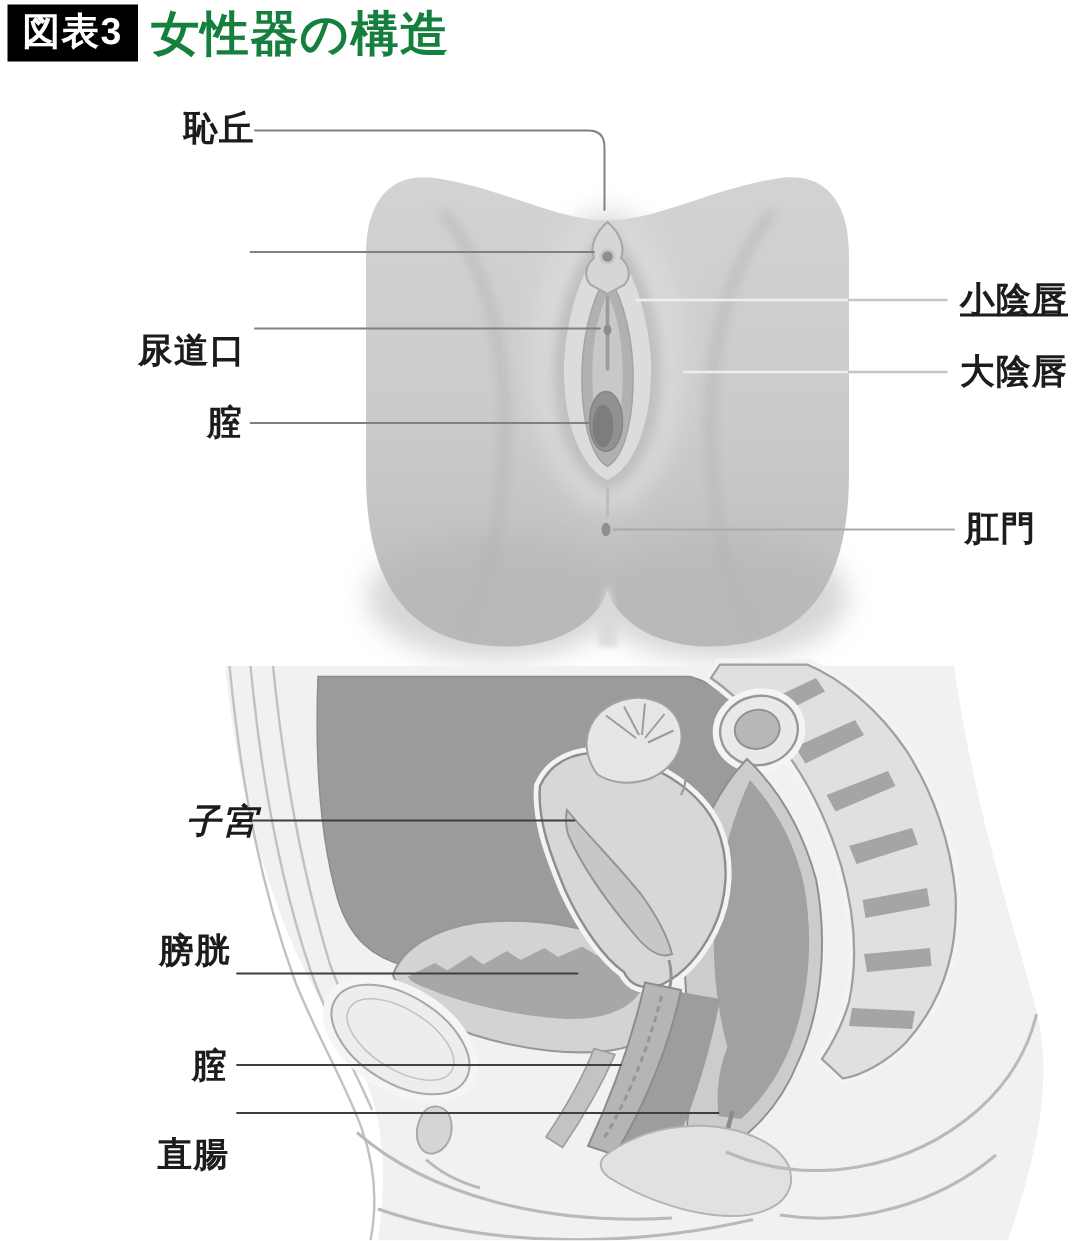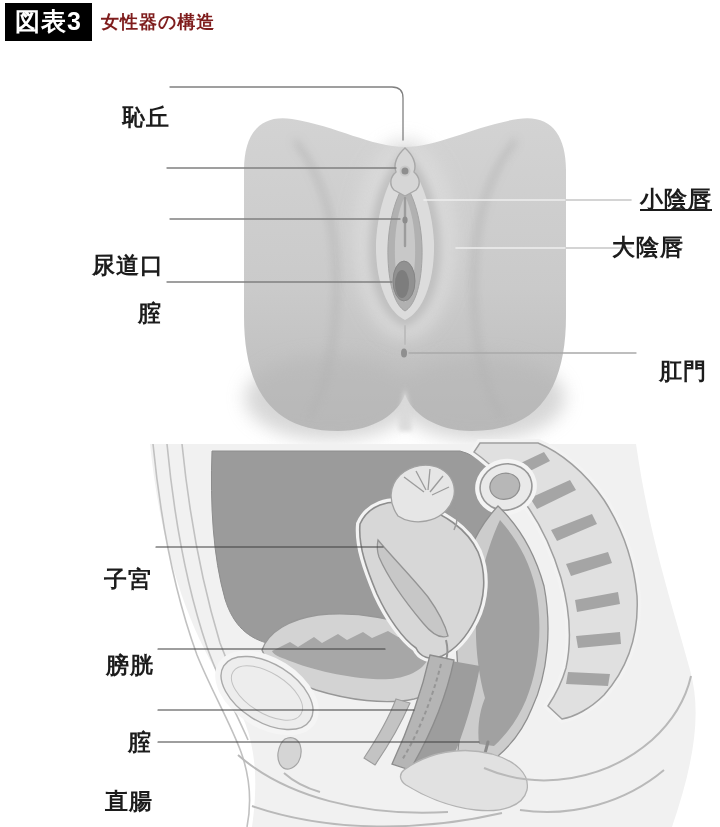--- a/index.html
+++ b/index.html
@@ -1,26 +1,26 @@
 <!DOCTYPE html>
 <html><head>
 <meta charset="utf-8">
 <style>
   html,body{margin:0;padding:0;background:#fff;}
   .page{position:relative;width:720px;height:827px;background:#ffffff;overflow:hidden;
         font-family:"Liberation Sans","DejaVu Sans",sans-serif;border-radius:10px;}
   .hdr{position:absolute;left:5px;top:3px;display:flex;align-items:center;gap:9px;}
   .fig-tag{background:#000;color:#fff;font-weight:700;font-size:25px;line-height:1;
            padding:6px 10px 7px 10px;letter-spacing:1px;}
-  .ttl{font-size:18px;font-weight:800;color:#7f1d1d;letter-spacing:1px;line-height:1;}
+  .ttl{font-size:32px;font-weight:800;color:#15803d;letter-spacing:1px;line-height:1;}
   svg.art{position:absolute;left:0;top:0;}
   .lbl{position:absolute;font-size:23px;font-weight:600;color:#1c1c1c;line-height:1;
        white-space:nowrap;letter-spacing:1px;}
   .lbl.small{font-size:19px;letter-spacing:0;}
-  .ra{text-align:left;margin-top:32px;}
+  .ra{text-align:left;}
 </style>
 </head>
 <body>
 
 <div class="page">
 
   <svg class="art" width="720" height="827" viewBox="0 0 720 827">
     <defs>
       <linearGradient id="bodyGrad" x1="0" y1="114" x2="0" y2="431" gradientUnits="userSpaceOnUse">
         <stop offset="0" stop-color="#d3d3d3"></stop>
@@ -189,21 +189,21 @@
 
   <div class="hdr">
     <span class="fig-tag">図表3</span>
     <span class="ttl">女性器の構造</span>
   </div>
 
   <div class="lbl ra" style="right:550px;top:74px;">恥丘</div>
   <div class="lbl ra" style="right:556px;top:222px;">尿道口</div>
   <div class="lbl ra" style="right:558px;top:270px;">腟</div>
   <div class="lbl" style="left:640px;top:188px;text-decoration:underline;">小陰唇</div>
-  <div class="lbl" style="left:612px;top:236px;">大陰唇</div>
-  <div class="lbl" style="left:643px;top:360px;margin-left:16px;">肛門</div>
-
-  <div class="lbl ra" style="right:568px;top:536px;">子宮</div>
+  <div class="lbl" style="left:640px;top:236px;">大陰唇</div>
+  <div class="lbl" style="left:643px;top:341px;">肛門</div>
+
+  <div class="lbl ra" style="right:548px;top:536px;font-style:italic;">子宮</div>
   <div class="lbl ra" style="right:566px;top:622px;">膀胱</div>
   <div class="lbl ra" style="right:568px;top:699px;">腟</div>
   <div class="lbl ra" style="right:567px;top:760px;font-family:Liberation Mono, monospace;">直腸</div>
 
 </div>
 
 </body></html>

